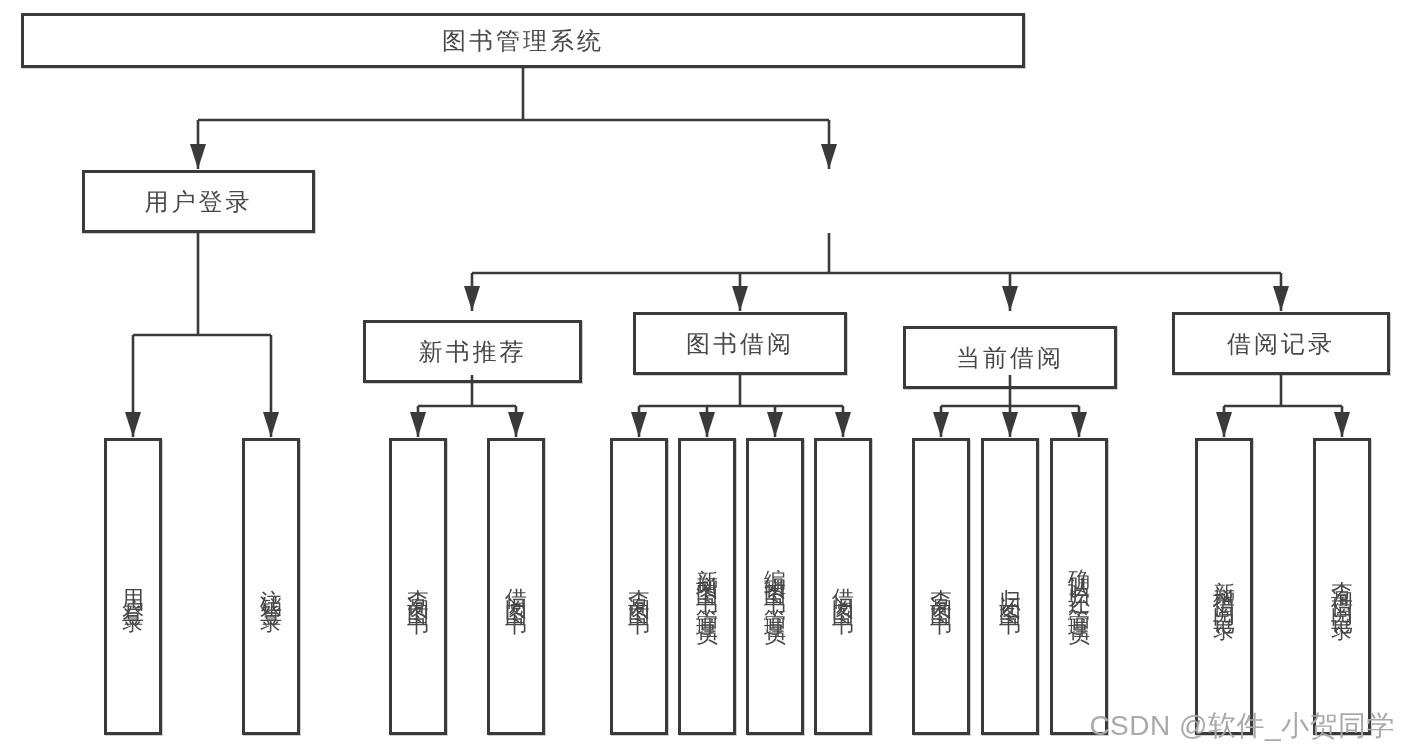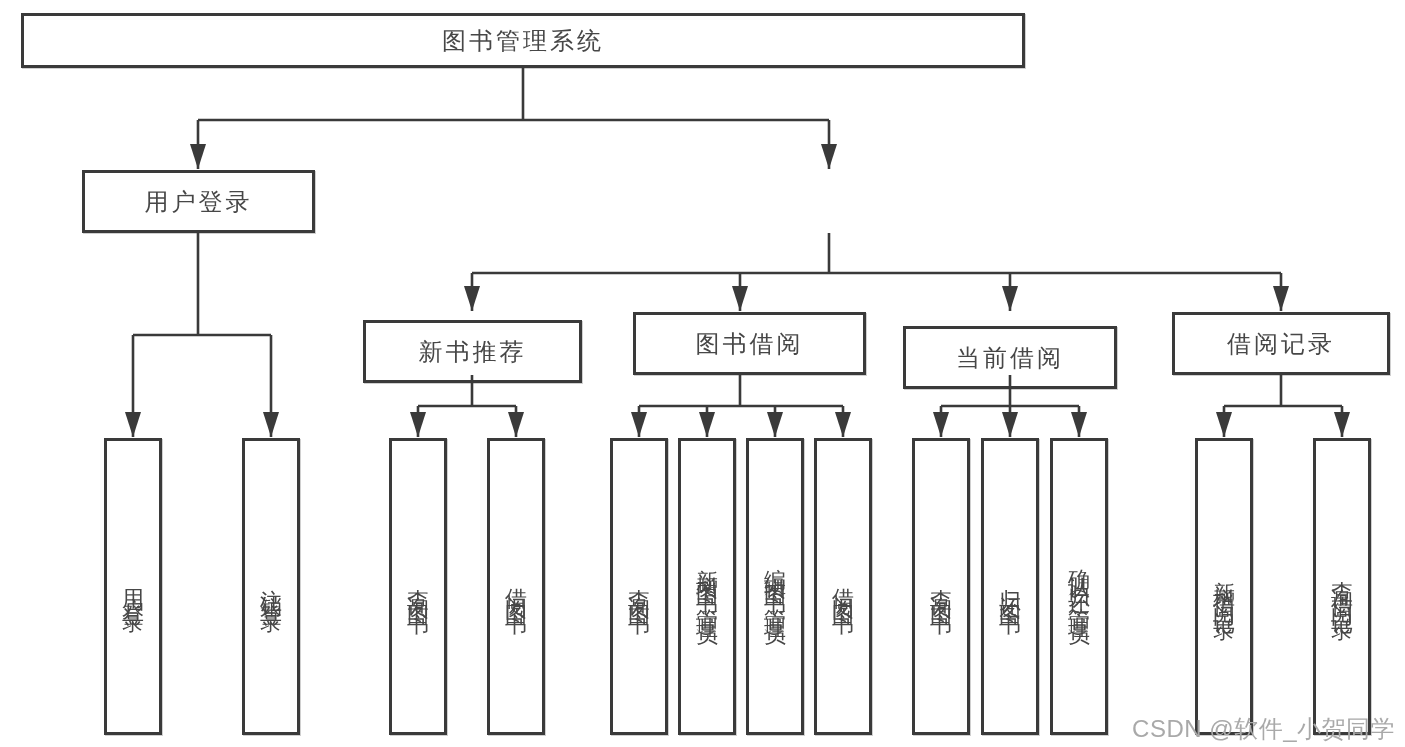--- a/index.html
+++ b/index.html
@@ -43,21 +43,21 @@
     line-height: 1;
     color: #474747;
     max-height: 100%;
   }
   .watermark {
     position: absolute;
     right: 10px;
     bottom: 2px;
     z-index: 3;
     font-family: "Liberation Sans", "DejaVu Sans", sans-serif;
-    font-size: 24px;
+    font-size: 28px;
     color: #a9a9a9;
     letter-spacing: 0.5px;
     white-space: nowrap;
   }
 </style>
 </head>
 <body>
 
 <div class="canvas">
 
@@ -108,21 +108,21 @@
     <span>图书管理系统</span>
   </div>
 
   <div class="node" style="left:82px; top:170px; width:233px; height:63px;">
     <span>用户登录</span>
   </div>
 
   <div class="node" style="left:363px; top:312px; width:219px; height:63px;margin-top:8px;">
     <span>新书推荐</span>
   </div>
-  <div class="node" style="left:633px; top:312px; width:233px; height:63px;">
+  <div class="node" style="left:633px; top:312px; width:214px; height:63px;">
     <span>图书借阅</span>
   </div>
   <div class="node" style="left:903px; top:326px; width:214px; height:63px;">
     <span>当前借阅</span>
   </div>
   <div class="node" style="left:1172px; top:312px; width:218px; height:63px;">
     <span>借阅记录</span>
   </div>
 
   <div class="leaf" style="left:104px; top:438px; width:58px; height:297px;">

